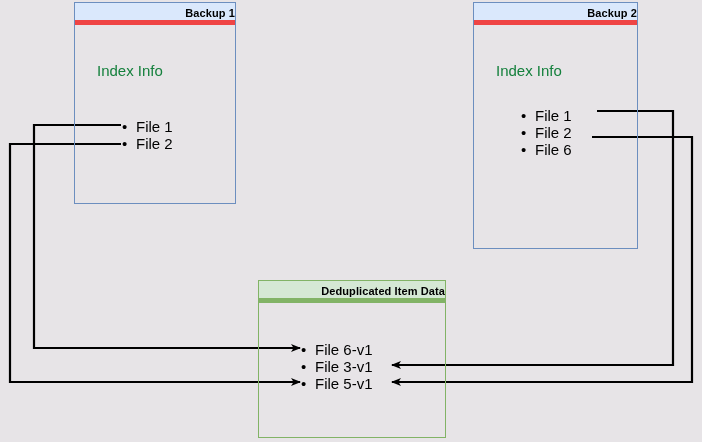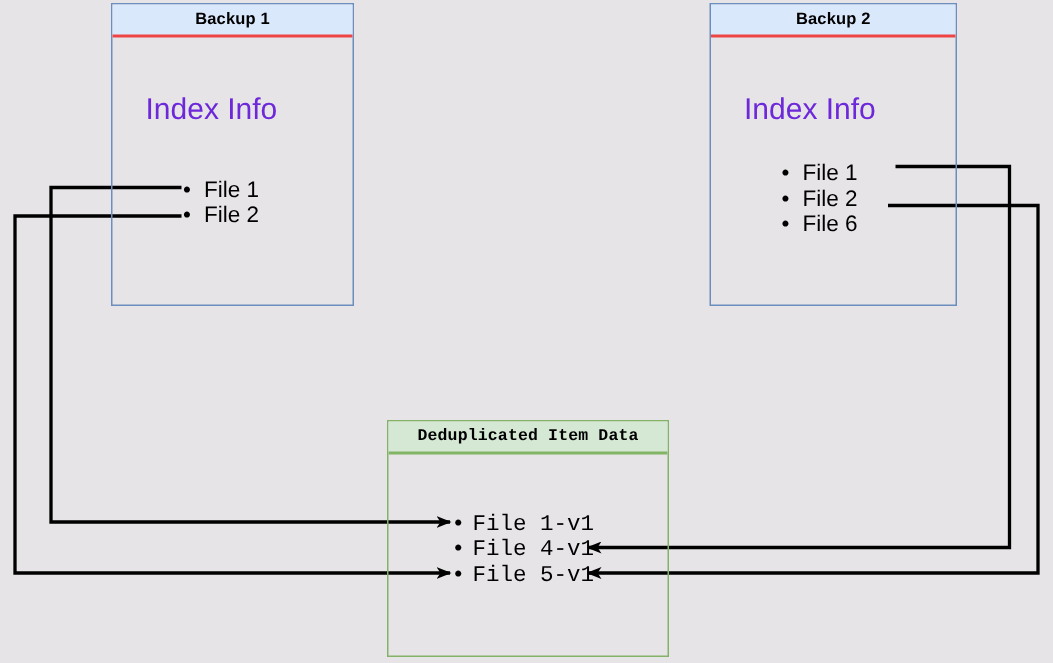--- a/index.html
+++ b/index.html
@@ -29,49 +29,49 @@
   }
 
   
   .node {
     position: absolute;
     box-sizing: border-box;
     border: 1px solid #6c8ebf;
     background: transparent;
   }
   .node.blue { border-color: #6c8ebf; }
-  .node.green { border-color: #82b366; font-family: Liberation Mono, monospace; }
+  .node.green { border-color: #82b366; }
 
   .node-header {
     box-sizing: border-box;
     height: 22px;
     line-height: 20px;
-    text-align: center;
+    text-align: right;
     font-size: 11px;
     font-weight: bold;
     color: #000000;
-    border-bottom: 2px solid #ef4444;
+    border-bottom: 5px solid #ef4444;
     background: #dae8fc;
     letter-spacing: 0.1px;
   }
   .node.green .node-header {
     background: #d5e8d4;
     border-bottom-color: #82b366;
   }
 
   .node-body {
     position: relative;
     box-sizing: border-box;
     height: calc(100% - 22px);
   }
 
   .index-label {
     position: absolute;
-    font-size: 20px;
-    color: #6d28d9;
+    font-size: 15px;
+    color: #15803d;
     white-space: nowrap;
   }
 
   ul.file-list {
     position: absolute;
     margin: 0;
     padding: 0;
     list-style: none;
   }
   ul.file-list li {
@@ -87,21 +87,21 @@
     content: "\2022";
     position: absolute;
     left: 2px;
     top: 0;
     font-size: 15px;
     line-height: 17px;
   }
 
   
   #backup1 { left: 74px;  top: 2px;  width: 162px; height: 202px; }
-  #backup2 { left: 473px; top: 2px;  width: 165px; height: 202px; }
+  #backup2 { left: 473px; top: 2px;  width: 165px; height: 247px; }
   #dedup   { left: 258px; top: 280px; width: 188px; height: 158px; }
 
   #backup1 .index-label { left: 22px; top: 37px; }
   #backup2 .index-label { left: 22px; top: 37px; }
 
   #backup1 ul.file-list { left: 45px; top: 93px; }
   #backup2 ul.file-list { left: 45px; top: 82px; }
   #dedup   ul.file-list { left: 40px;  top: 38px; }
 
   #dedup ul.file-list li { height: 17px; line-height: 17px; }
@@ -150,20 +150,20 @@
         <li>File 2</li>
         <li>File 6</li>
       </ul>
     </div>
   </div>
 
   <div class="node green" id="dedup">
     <div class="node-header">Deduplicated Item Data</div>
     <div class="node-body">
       <ul class="file-list">
-        <li>File 1-v1</li>
-        <li>File 4-v1</li>
+        <li>File 6-v1</li>
+        <li>File 3-v1</li>
         <li>File 5-v1</li>
       </ul>
     </div>
   </div>
 
 </div>
 
 </body></html>

